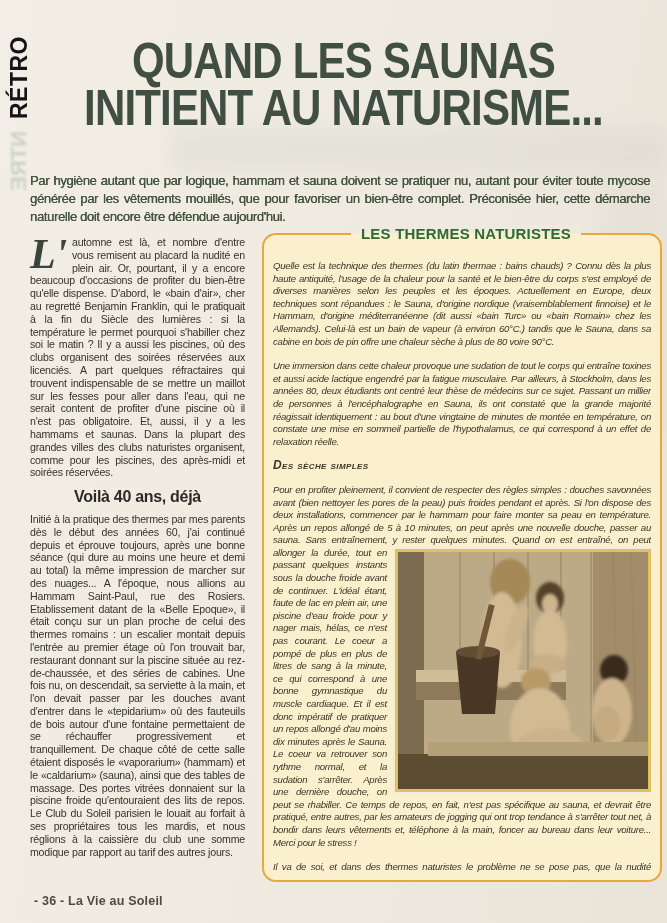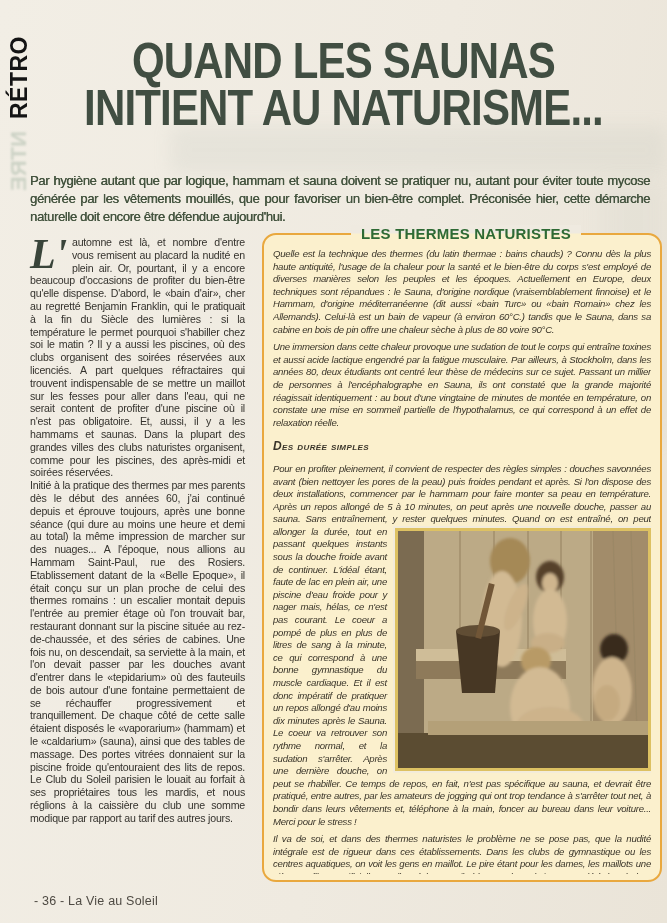--- a/index.html
+++ b/index.html
@@ -38,59 +38,60 @@
         margin:12px 0 9px;letter-spacing:-.3px;}
   
   .box{position:absolute;left:262px;top:233px;width:400px;height:649px;
         box-sizing:border-box;background:#fbf0cd;border:2px solid #e9a83e;
         border-radius:14px;padding:13px 9px 6px;}
   .box-title-row{position:absolute;top:-10px;left:4px;width:100%;text-align:center;}
   .box-title{display:inline-block;background:linear-gradient(180deg,#efeae0 46%,#fbf0cd 54%);
         padding:0 10px;font-size:15px;font-weight:bold;color:#2e6a34;letter-spacing:.2px;}
   .box-body{font-size:9.6px;line-height:12.6px;font-style:italic;text-align:justify;
         color:#393429;letter-spacing:-.25px;height:100%;overflow:hidden;}
-  .box-body p{margin:0 0 5px;}
+  .box-body p{margin:12px 0 5px;}
   .box-sub{font-style:italic;font-variant:small-caps;font-weight:bold;
         font-size:12px;letter-spacing:.4px;margin:11px 0 10px;color:#393429;}
   
   .photo{display:block;float:right;width:250px;height:237px;margin:2px 0 5px 8px;
         border:3px solid #ddc162;outline:2px solid #f3ecda;background:#8a7a62;}
   .photo svg{display:block;}
   .footer{position:absolute;left:34px;top:894px;font-size:12.5px;color:#4e4a43;
-        letter-spacing:.2px;}
+        letter-spacing:.2px;font-weight:bold;}
 </style>
 </head>
 <body>
 
 <div class="page">
 
   <div class="ghost-band"></div>
   <div class="ghost-band2"></div>
 
   <div class="retro">RÉTRO</div>
   <div class="ghost-ntre">NTRE</div>
 
   <h1 class="page-title"><span>QUAND LES SAUNAS</span><br><span>INITIENT AU NATURISME...</span></h1>
 
 
   <p class="intro">Par hygiène autant que par logique, hammam et sauna doivent se pratiquer nu, autant pour éviter toute mycose générée par les vêtements mouillés, que pour favoriser un bien-être complet. Préconisée hier, cette démarche naturelle doit encore être défendue aujourd'hui.</p>
 
   <div class="col-left">
     <p><span class="dropcap">L'</span><span>automne est là, et nombre d'entre vous remisent au placard la nudité en plein air. Or, pourtant, il y a encore beaucoup d'occasions de profiter du bien-être qu'elle dispense. D'abord, le «bain d'air», cher au regretté Benjamin Franklin, qui le pratiquait à la fin du Siècle des lumières : si la température le permet pourquoi s'habiller chez soi le matin ? Il y a aussi les piscines, où des clubs organisent des soirées réservées aux licenciés. A part quelques réfractaires qui trouvent indispensable de se mettre un maillot sur les fesses pour aller dans l'eau, qui ne serait content de profiter d'une piscine où il n'est pas obligatoire. Et, aussi, il y a les hammams et saunas. Dans la plupart des grandes villes des clubs naturistes organisent, comme pour les piscines, des après-midi et soirées réservées.</span></p>
+    <h2 class="col-heading">Voilà 40 ans, déjà</h2>
     <p>Initié à la pratique des thermes par mes parents dès le début des années 60, j'ai continué depuis et éprouve toujours, après une bonne séance (qui dure au moins une heure et demi au total) la même impression de marcher sur des nuages... A l'époque, nous allions au Hammam Saint-Paul, rue des Rosiers. Etablissement datant de la «Belle Epoque», il était conçu sur un plan proche de celui des thermes romains : un escalier montait depuis l'entrée au premier étage où l'on trouvait bar, restaurant donnant sur la piscine située au rez-de-chaussée, et des séries de cabines. Une fois nu, on descendait, sa serviette à la main, et l'on devait passer par les douches avant d'entrer dans le «tepidarium» où des fauteuils de bois autour d'une fontaine permettaient de se réchauffer progressivement et tranquillement. De chaque côté de cette salle étaient disposés le «vaporarium» (hammam) et le «caldarium» (sauna), ainsi que des tables de massage. Des portes vitrées donnaient sur la piscine froide qu'entouraient des lits de repos. Le Club du Soleil parisien le louait au forfait à ses propriétaires tous les mardis, et nous réglions à la caissière du club une somme modique par rapport au tarif des autres jours.</p>
   </div>
 
   <section class="box">
     <div class="box-title-row">
       <span class="box-title">LES THERMES NATURISTES</span>
     </div>
     <div class="box-body">
       <p>Quelle est la technique des thermes (du latin thermae : bains chauds) ?  Connu dès la plus haute antiquité, l'usage de la chaleur pour la santé et le bien-être du corps s'est employé de diverses manières selon les peuples et les époques. Actuellement en Europe, deux techniques sont répandues : le  Sauna, d'origine nordique (vraisemblablement finnoise) et le Hammam, d'origine méditerranéenne (dit aussi «bain Turc» ou «bain Romain» chez les Allemands). Celui-là est un bain de vapeur (à environ 60°C.) tandis que le Sauna, dans sa cabine en bois de pin offre une chaleur sèche à plus de 80 voire 90°C.</p>
       <p>Une immersion dans cette chaleur provoque une sudation de tout le corps qui entraîne toxines et aussi acide lactique engendré par la fatigue musculaire. Par ailleurs, à Stockholm, dans les années 80, deux étudiants ont centré leur thèse de médecins sur ce sujet. Passant un millier de personnes à l'encéphalographe en Sauna, ils ont constaté que la grande majorité réagissait identiquement : au bout d'une vingtaine de minutes de montée en température, on constate une mise en sommeil partielle de l'hypothalamus, ce qui correspond à un effet de relaxation réelle.</p>
-      <h3 class="box-sub">Des durée simples</h3>
+      <h3 class="box-sub">Des sèche simples</h3>
       <p><span>Pour en profiter pleinement, il convient de respecter des règles simples : douches savonnées avant (bien nettoyer les pores de la peau) puis froides pendant et après. Si l'on dispose des deux installations, commencer par le hammam pour faire monter sa peau en température. Après un repos allongé de 5 à 10 minutes, on peut après une nouvelle douche, passer au sauna. Sans entraînement, y rester quelques minutes. </span><span class="photo">
             <svg viewBox="0 0 250 237" width="250" height="237" xmlns="http://www.w3.org/2000/svg">
           <defs>
                 <filter id="soft" x="-20%" y="-20%" width="140%" height="140%">
                   <feGaussianBlur stdDeviation="1.6"></feGaussianBlur>
                 </filter>
               </defs>
           <rect width="250" height="237" fill="#c3b28f"></rect>
           <rect x="195" y="0" width="55" height="237" fill="#a6906f"></rect>
           <g stroke="#9d8a6a" stroke-width="1.5" opacity="0.8">

